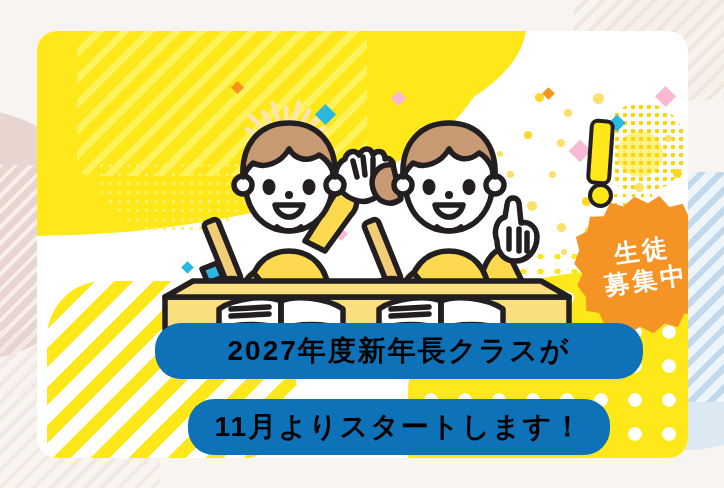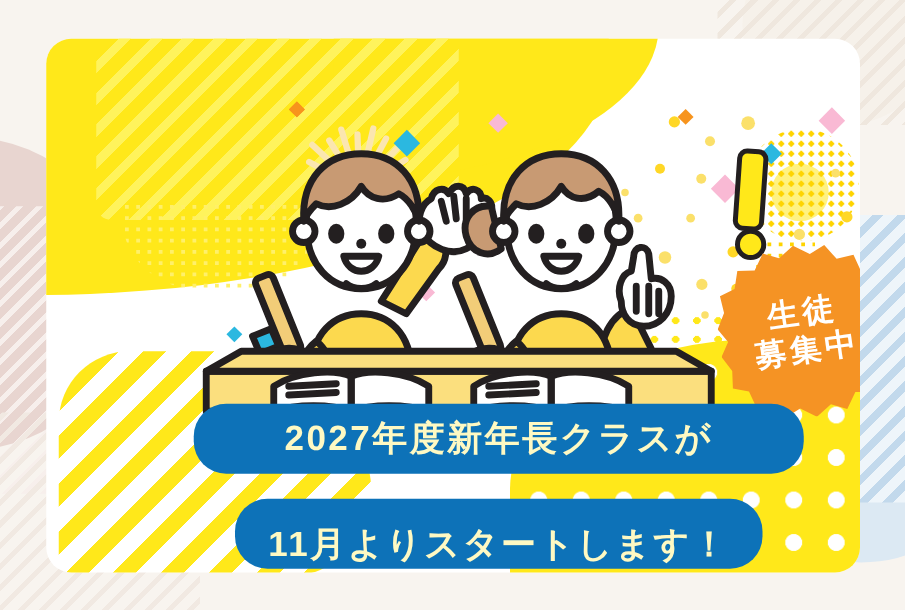--- a/index.html
+++ b/index.html
@@ -154,24 +154,24 @@
   }
   .badge-line{
     color:#ffffff;font-size:25px;font-weight:700;letter-spacing:3px;
     line-height:1.22;white-space:nowrap;
   }
 
   
   .banner{
     position:absolute;background:#0d72b8;border-radius:26px;
     display:flex;align-items:center;justify-content:center;
-    color:#fef9c3;font-weight:700;white-space:nowrap;
+    color:#000000;font-weight:700;white-space:nowrap;
   }
   #banner1{left:118px;top:292px;width:488px;height:56px;font-size:28px;letter-spacing:2px;}
-  #banner2{left:151px;top:368px;width:422px;height:56px;font-size:28px;letter-spacing:2px;align-items:flex-end;}
+  #banner2{left:151px;top:368px;width:422px;height:56px;font-size:28px;letter-spacing:2px;}
 
   
   .kids{position:absolute;left:120px;top:70px;width:420px;height:232px;}
 </style>
 </head>
 <body>
 
 <div id="stage">
 
   <div class="bg-layer">

